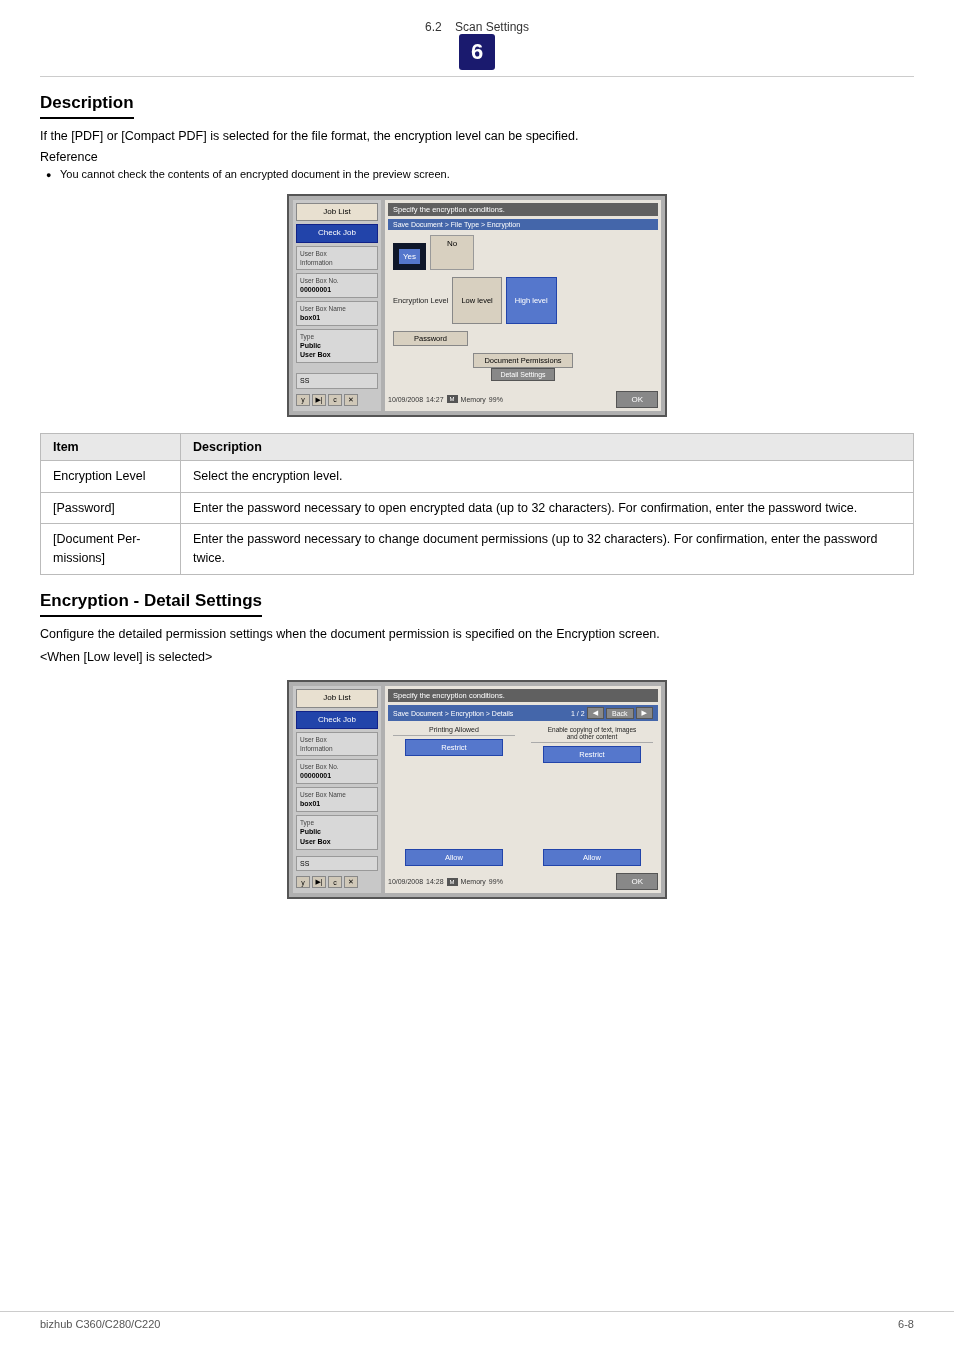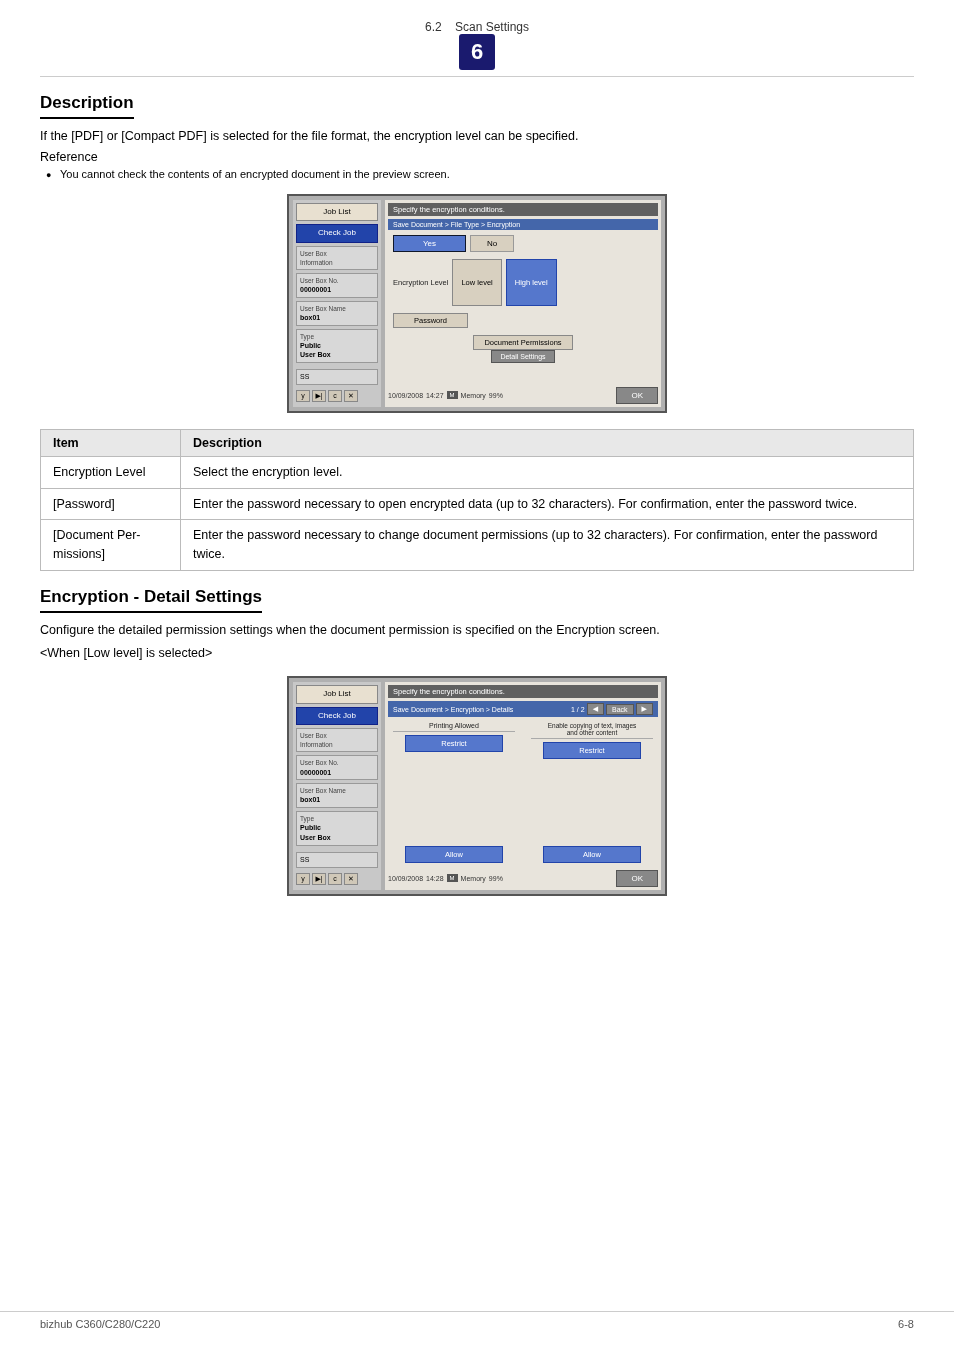--- a/index.html
+++ b/index.html
@@ -191,23 +191,24 @@
 
     .screen-yes-no {
       display: flex;
       gap: 4px;
       padding: 2px 5px;
     }
 
     .screen-yes-btn {
       background: #5577cc;
       color: #fff;
-      border: 1px solid #0f172a;
-      padding: 3px 29px;
+      border: 6px solid #0f172a;
+      padding: 3px 4px;
       font-size: 8px;
+      margin-top: 8px;
     }
 
     .screen-no-btn {
       background: #d8d0c0;
       border: 1px solid #999;
       padding: 3px 16px;
       font-size: 8px;
     }
 
     .screen-section-row {

